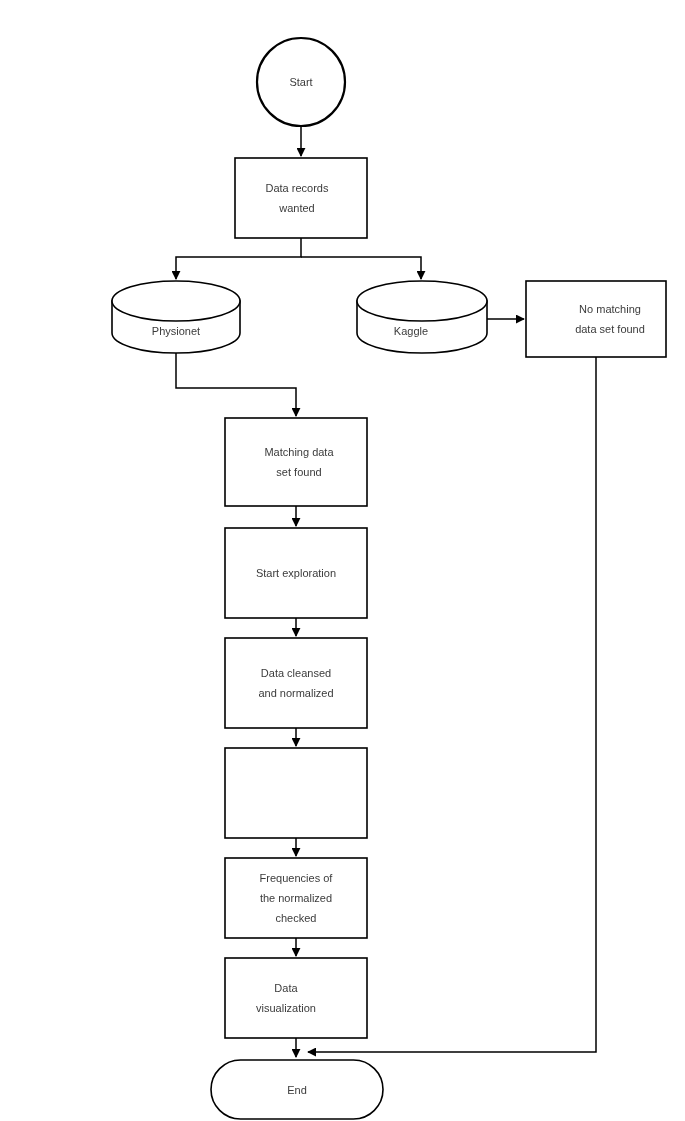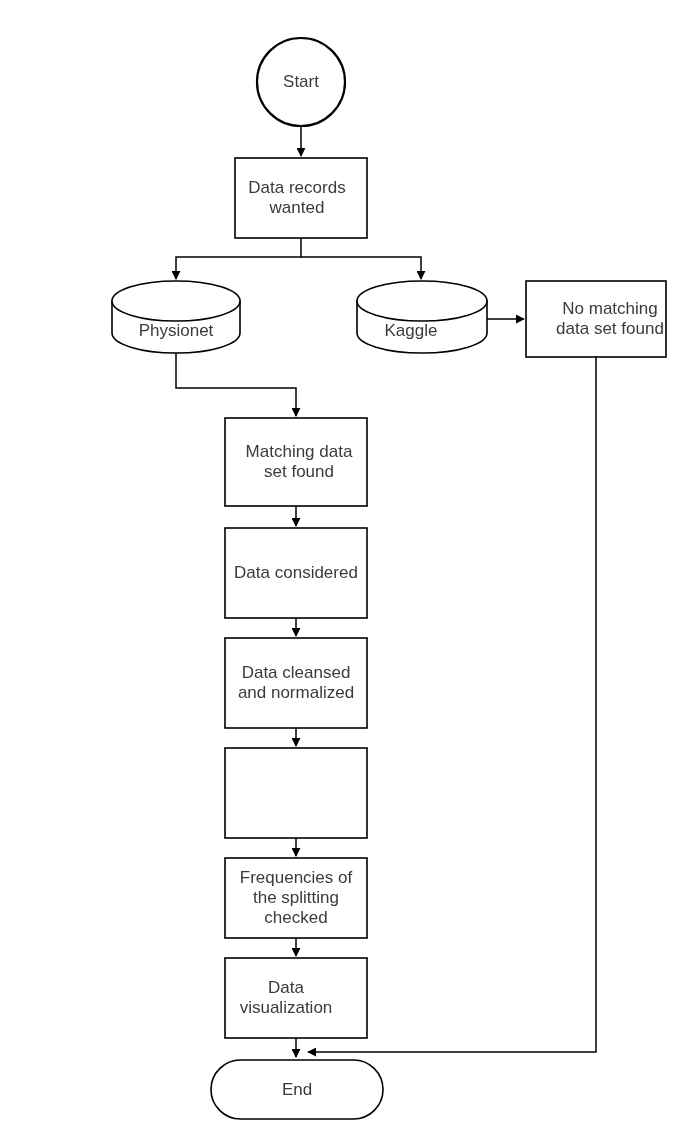--- a/index.html
+++ b/index.html
@@ -42,21 +42,21 @@
     stroke-width: 1.5;
     fill: none;
   }
   .node-label {
     position: absolute;
     display: flex;
     align-items: center;
     justify-content: center;
     text-align: center;
     color: #3b3b3b;
-    font-size: 17px;
+    font-size: 11px;
     line-height: 20px;
     font-family: "Liberation Sans", sans-serif;
     white-space: pre-line;
     pointer-events: none;
   }
 </style>
 </head>
 <body>
 
 <div id="canvas">
@@ -131,28 +131,28 @@
   <div class="node-label" style="left:112px; top:311px; width:128px; height:40px;">Physionet</div>
 
   <div class="node-label" style="left:357px; top:311px; width:108px; height:40px;">Kaggle</div>
 
   <div class="node-label" style="left:526px; top:289px; width:168px; height:60px;text-align:center;">No matching
 data set found</div>
 
   <div class="node-label" style="left:228px; top:432px; width:142px; height:60px;">Matching data
 set found</div>
 
-  <div class="node-label" style="left:222px; top:553px; width:148px; height:40px;">Data considered</div>
+  <div class="node-label" style="left:222px; top:553px; width:148px; height:40px;">Start exploration</div>
 
   <div class="node-label" style="left:222px; top:653px; width:148px; height:60px;">Data cleansed
 and normalized</div>
 
 
   <div class="node-label" style="left:225px; top:858px; width:142px; height:80px;">Frequencies of
-the splitting
+the normalized
 checked</div>
 
   <div class="node-label" style="left:225px; top:968px; width:122px; height:60px;">Data
 visualization</div>
 
   <div class="node-label" style="left:211px; top:1070px; width:172px; height:40px;">End</div>
 
 </div>
 
 </body></html>

